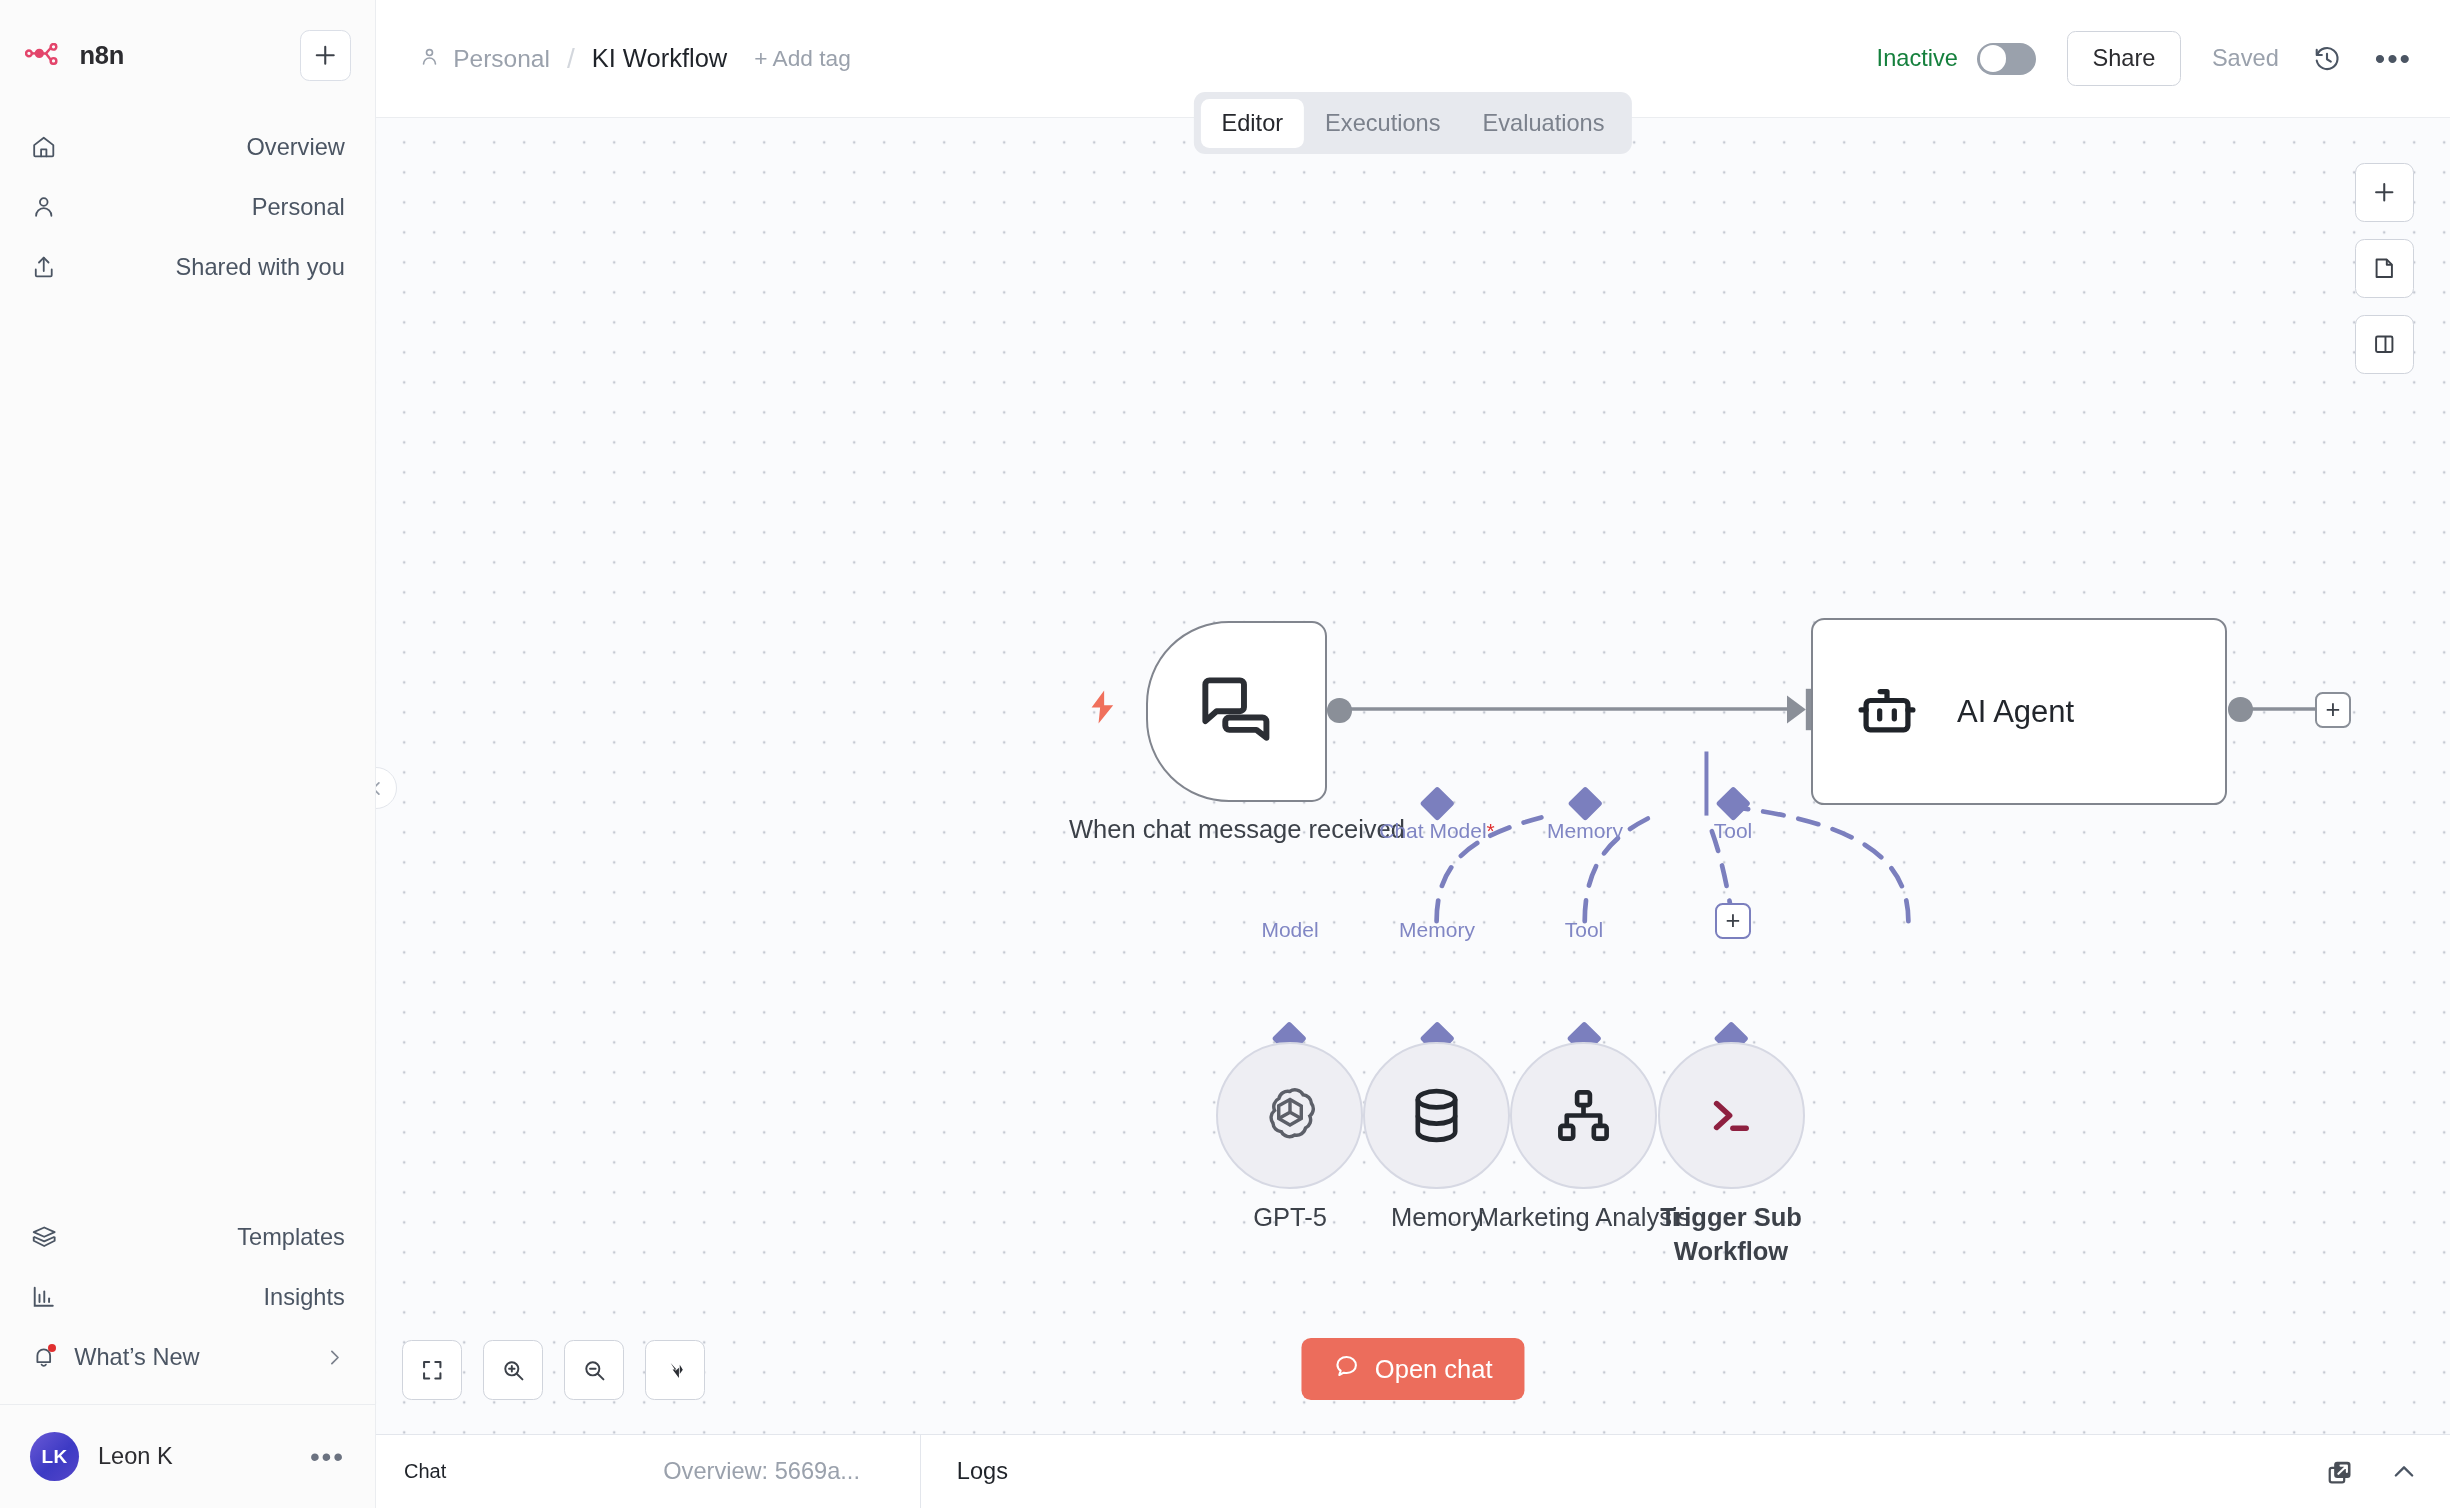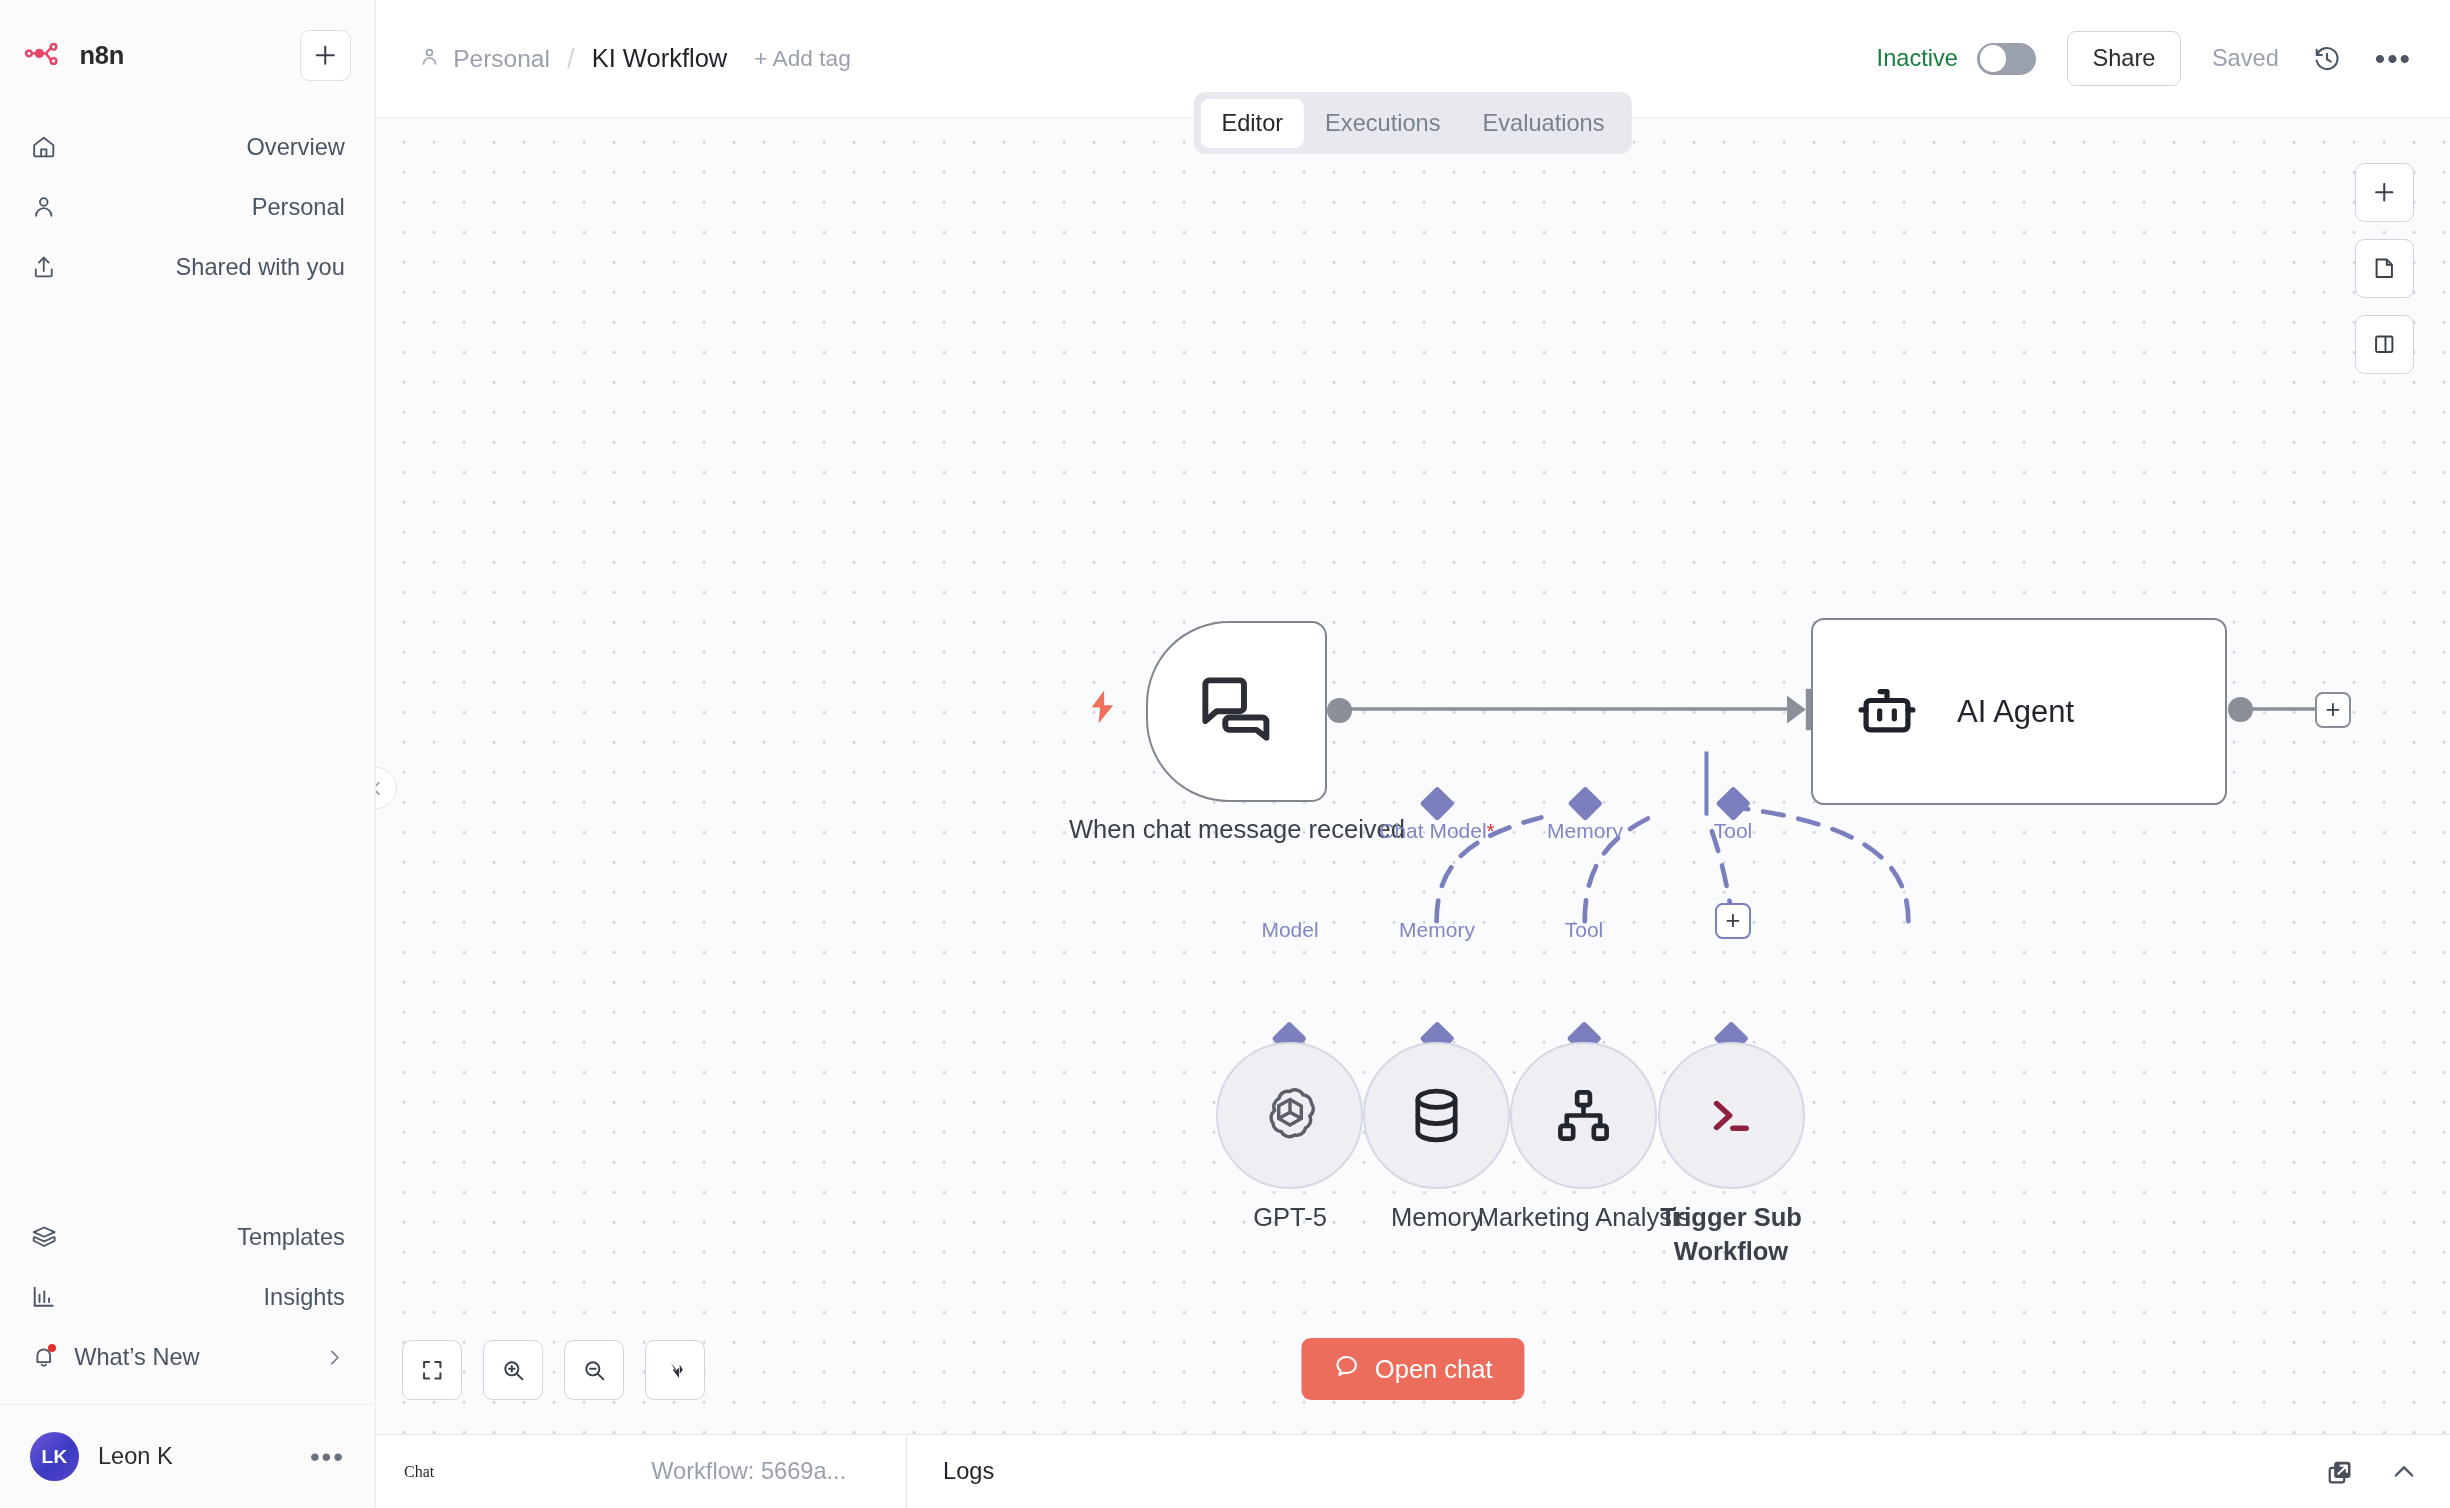--- a/index.html
+++ b/index.html
@@ -194,21 +194,21 @@
     border-radius: 50%; background: #fff; border: 0.9px solid #e3e6ec;
     display: flex; align-items: center; justify-content: center; cursor: pointer; z-index: 8;
   }
 
   
   .statusbar {
     height: 74px; flex: 0 0 74px; background: #fff;
     border-top: 0.9px solid #e3e6ec; display: flex; align-items: center;
     padding: 0 32px 0 28px; position: relative;
   }
-  .sb-chat-lbl { font-size: 16px; color: #1f2329; font-family: Liberation Serif, serif; }
+  .sb-chat-lbl { font-size: 20px; color: #1f2329; }
   .sb-session { font-size: 23.6px; color: #9aa1ac; margin-left: 217px; }
   .sb-divider { width: 0.9px; height: 74px; background: #e3e6ec; margin-left: 60px; }
   .sb-logs-lbl { font-size: 23.6px; color: #1f2329; margin-left: 36px; }
   .sb-right { margin-left: auto; display: flex; align-items: center; gap: 36px; }
   .sb-pop-btn { cursor: pointer; display: flex; align-items: center; }
   .sb-caret { cursor: pointer; display: flex; align-items: center; color: #4b5563; }
 </style>
 </head>
 <body>
 
@@ -540,21 +540,21 @@
           <svg width="26.4" height="26.4" viewBox="0 0 24 24" fill="none" stroke="#fff" stroke-width="1.9" stroke-linejoin="round">
             <path d="M12 3.6 c-4.9 0-8.4 3.1-8.4 7 0 2.2 1.1 4.1 2.9 5.4 l-1.2 4 4.1-2.1 c0.8 0.2 1.7 0.3 2.6 0.3 4.9 0 8.4-3.1 8.4-7 s-3.5-7.6-8.4-7.6 Z"></path>
           </svg>
         </span>
         <span>Open chat</span>
       </button>
     </div>
 
     <footer class="statusbar">
       <span class="sb-chat-lbl">Chat</span>
-      <span class="sb-session">Workflow: 5669a...</span>
+      <span class="sb-session">Overview: 5669a...</span>
       <span class="sb-divider"></span>
       <span class="sb-logs-lbl">Logs</span>
       <span class="sb-right">
         <span class="sb-pop-btn">
           <svg width="28" height="28" viewBox="0 0 24 24">
             <rect x="7" y="3.2" width="14" height="14" rx="2.6" fill="#4a4f57"></rect>
             <path d="M10.6 13.6 L17.6 6.8 M12.4 6.5 H17.9 V12" stroke="#fff" stroke-width="1.8" fill="none" stroke-linecap="round" stroke-linejoin="round"></path>
             <path d="M15.6 14.2 V19 a1.8 1.8 0 0 1 -1.8 1.8 H5 A1.8 1.8 0 0 1 3.2 19 V10.2 A1.8 1.8 0 0 1 5 8.4 H9.8" fill="none" stroke="#4a4f57" stroke-width="1.9" stroke-linecap="round" stroke-linejoin="round"></path>
           </svg>
         </span>

